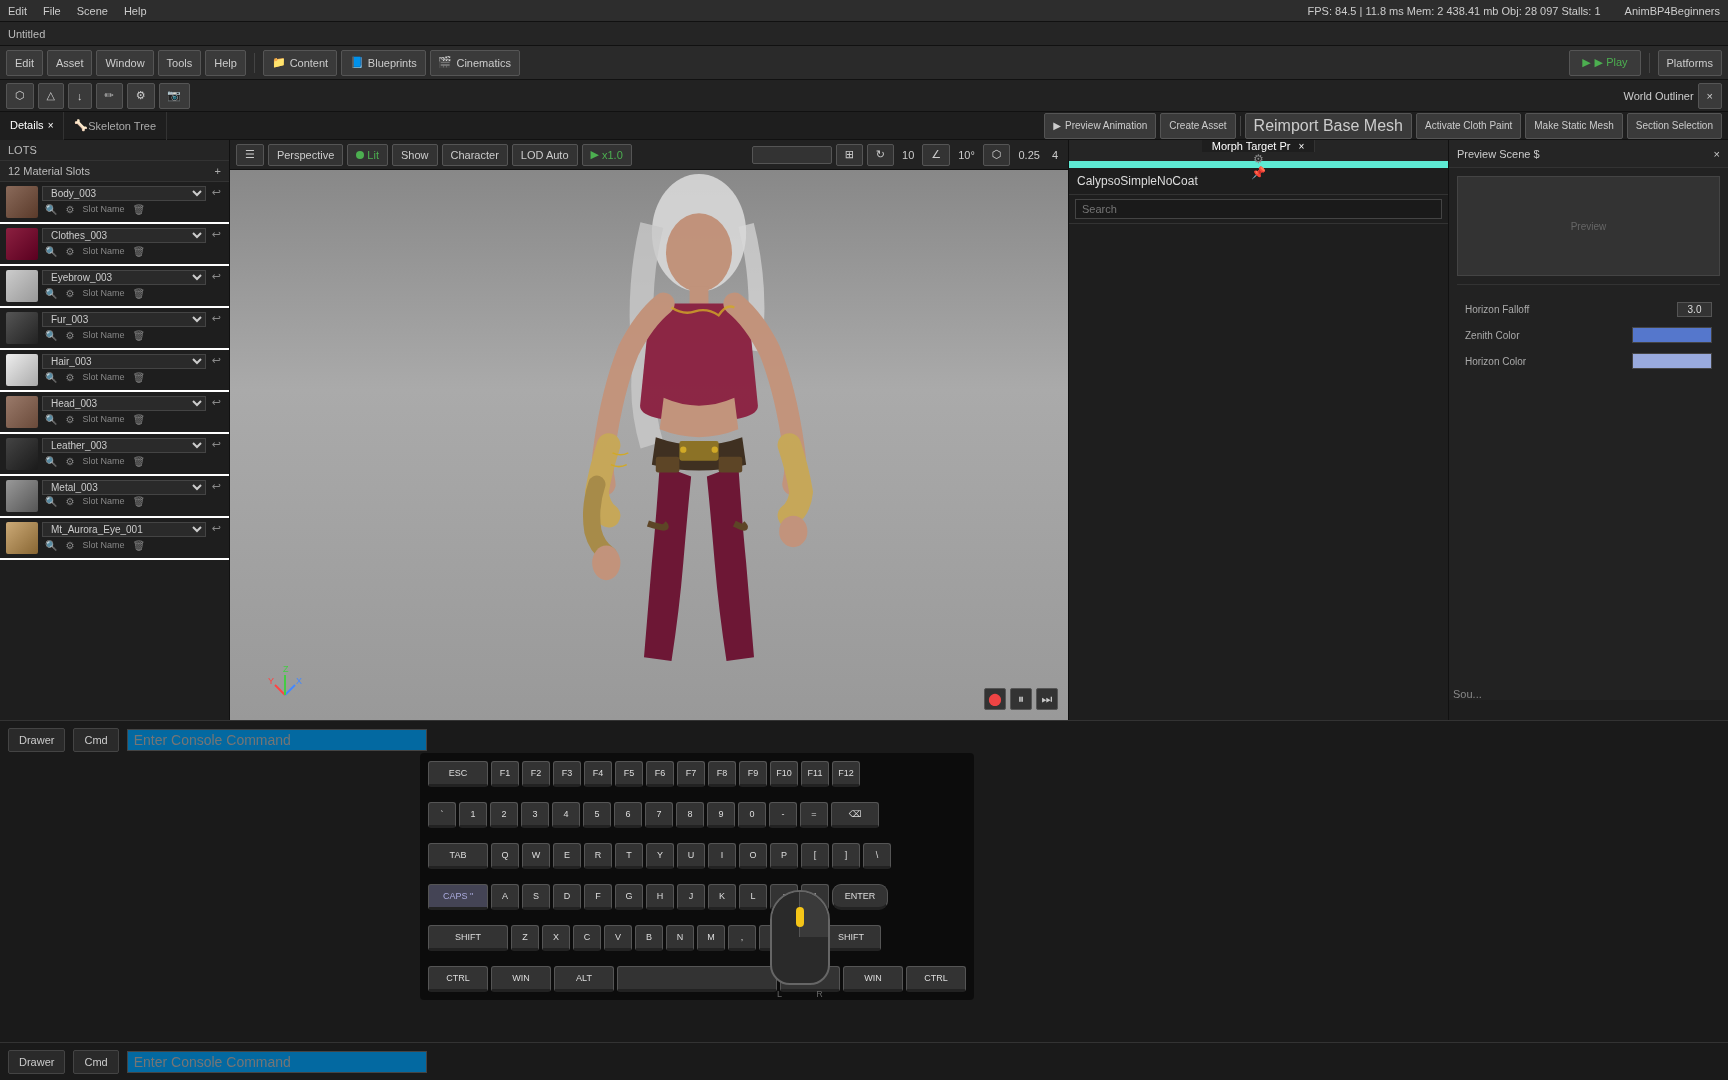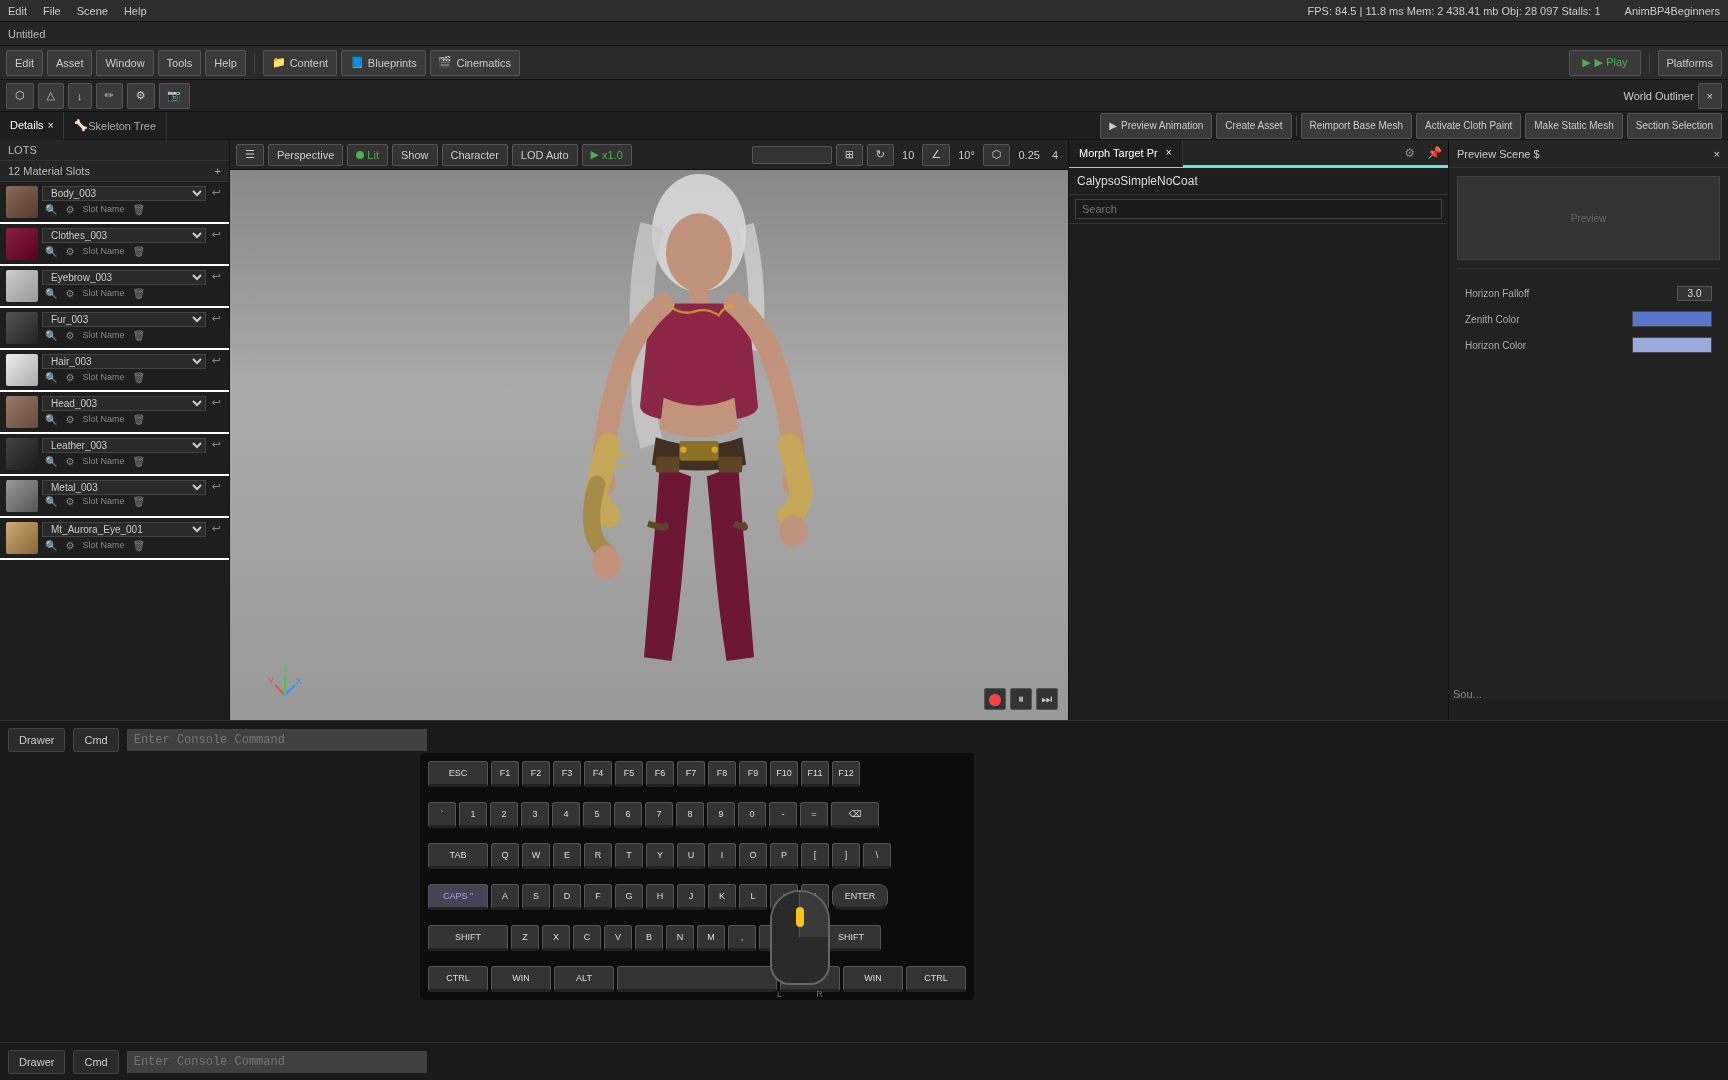--- a/index.html
+++ b/index.html
@@ -237,21 +237,22 @@
       bottom: 20px;
       left: 30px;
       width: 40px;
       height: 40px;
     }
     .right-panel-tabs {
       height: 28px;
       background: #252525;
       display: flex;
       align-items: center;
-      border-bottom: 3px solid #5eead4;
+      border-bottom: 7px solid #5eead4;
+      flex-direction: column;
     }
     .right-panel-tab {
       padding: 0 10px;
       height: 28px;
       display: flex;
       align-items: center;
       font-size: 11px;
       color: #aaa;
       cursor: pointer;
       border-right: 1px solid #333;
@@ -311,26 +312,25 @@
       border: 1px solid #444;
       color: #ccc;
       font-size: 11px;
       cursor: pointer;
       border-radius: 2px;
     }
     .console-input {
       flex: 1;
       max-width: 300px;
       height: 22px;
-      background: #404040;
+      background: #0369a1;
       border: 1px solid #444;
       color: #ccc;
       padding: 0 6px;
-      font-size: 12px;
-      font-family: Liberation Mono, monospace;
+      font-size: 14px;
     }
 
     
     .keyboard-overlay {
       position: absolute;
       bottom: 80px;
       left: 420px;
       display: flex;
       flex-direction: column;
       gap: 15px;
@@ -586,21 +586,21 @@
 
     <div style="display:flex;align-items:center;gap:4px;padding:0 6px;">
       <button class="toolbar-btn" style="font-size:10px;">
         <span>▶</span>
         <span>Preview Animation</span>
       </button>
       <button class="toolbar-btn" style="font-size:10px;">
         <span>Create Asset</span>
       </button>
       <div style="width:1px;height:20px;background:#444;"></div>
-      <button class="toolbar-btn" style="font-size:10px;">
+      <button class="toolbar-btn" style="font-size:16px;">
         <span>Reimport Base Mesh</span>
       </button>
       <button class="toolbar-btn" style="font-size:10px;">
         <span>Activate Cloth Paint</span>
       </button>
       <button class="toolbar-btn" style="font-size:10px;">
         <span>Make Static Mesh</span>
       </button>
       <button class="toolbar-btn" style="font-size:10px;">
         <span>Section Selection</span>
@@ -895,21 +895,21 @@
     </div>
 
     <div class="preview-scene-panel">
       <div class="extra-right-tab">
         <span>Preview Scene $</span>
         <span style="margin-left:auto;cursor:pointer;">×</span>
       </div>
       <div class="preview-scene-content">
         <div style="padding-bottom:8px;border-bottom:1px solid #333;margin-bottom:8px;">
 
-          <div style="width:100%;height:84px;background:#333;border:1px solid #444;display:flex;align-items:center;justify-content:center;">
+          <div style="width:100%;height:100px;background:#333;border:1px solid #444;display:flex;align-items:center;justify-content:center;">
             <span style="color:#666;font-size:10px;">Preview</span>
           </div>
         </div>
         <div class="horizon-section">
           <div class="horizon-row">
             <span class="horizon-label">Horizon Falloff</span>
             <span class="horizon-number">3.0</span>
           </div>
           <div class="horizon-row" style="margin-top:4px;">
             <span class="horizon-label">Zenith Color</span>

